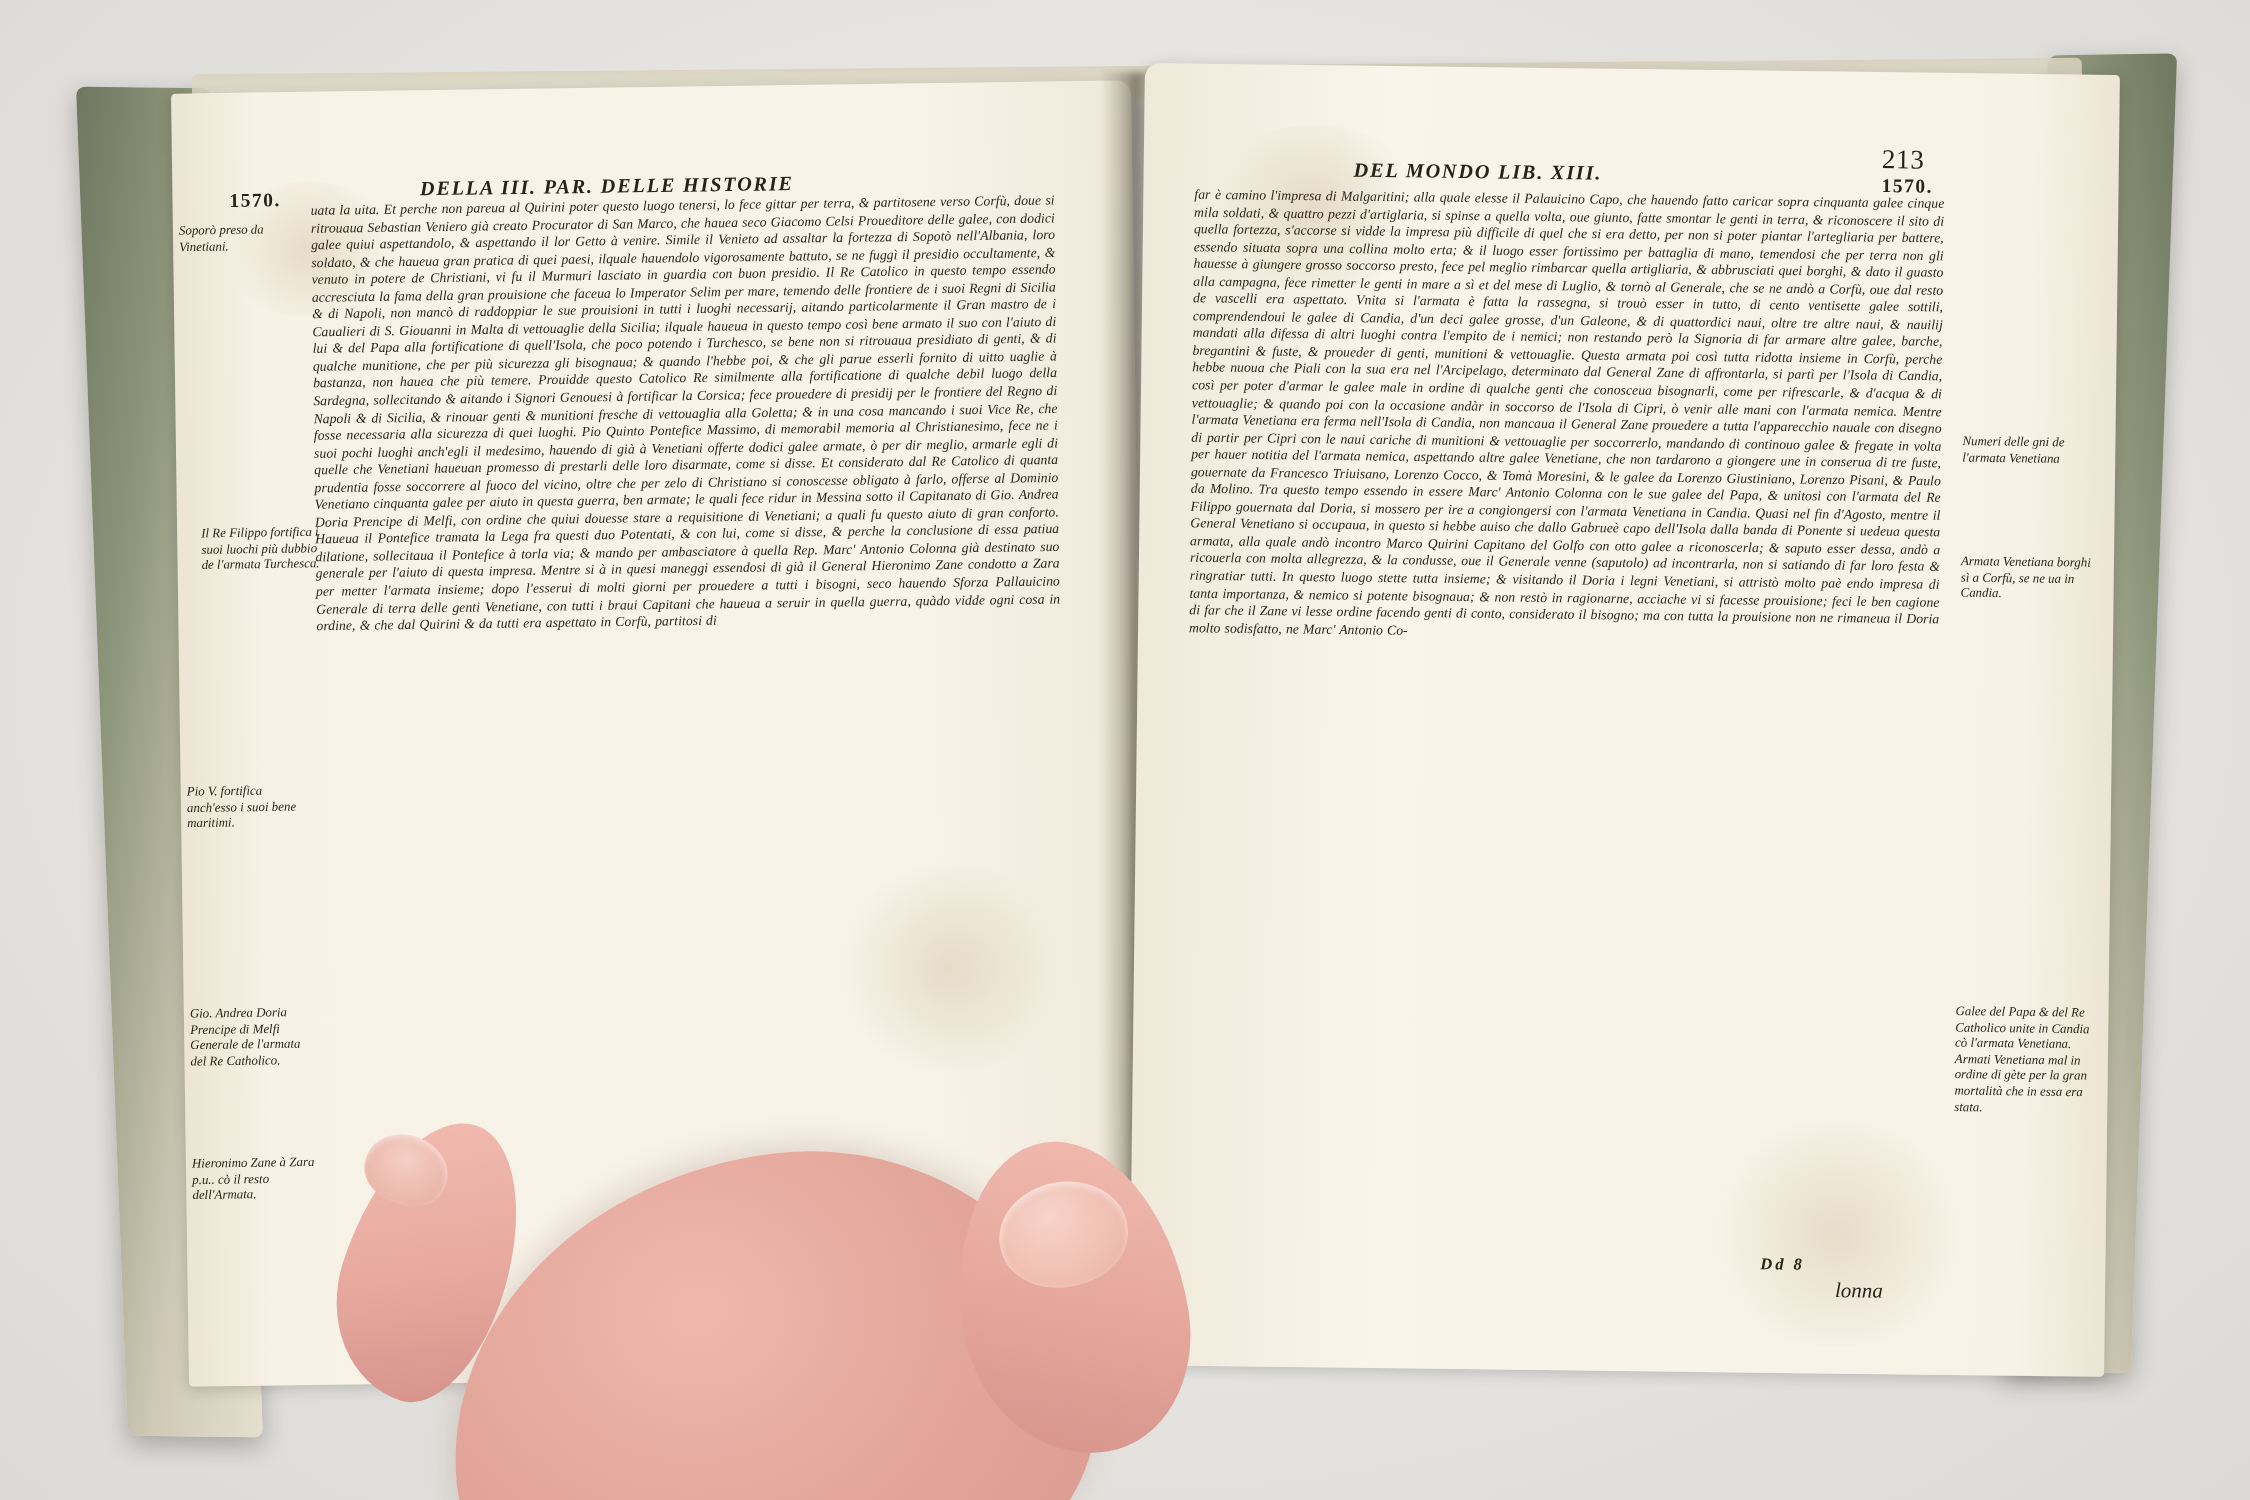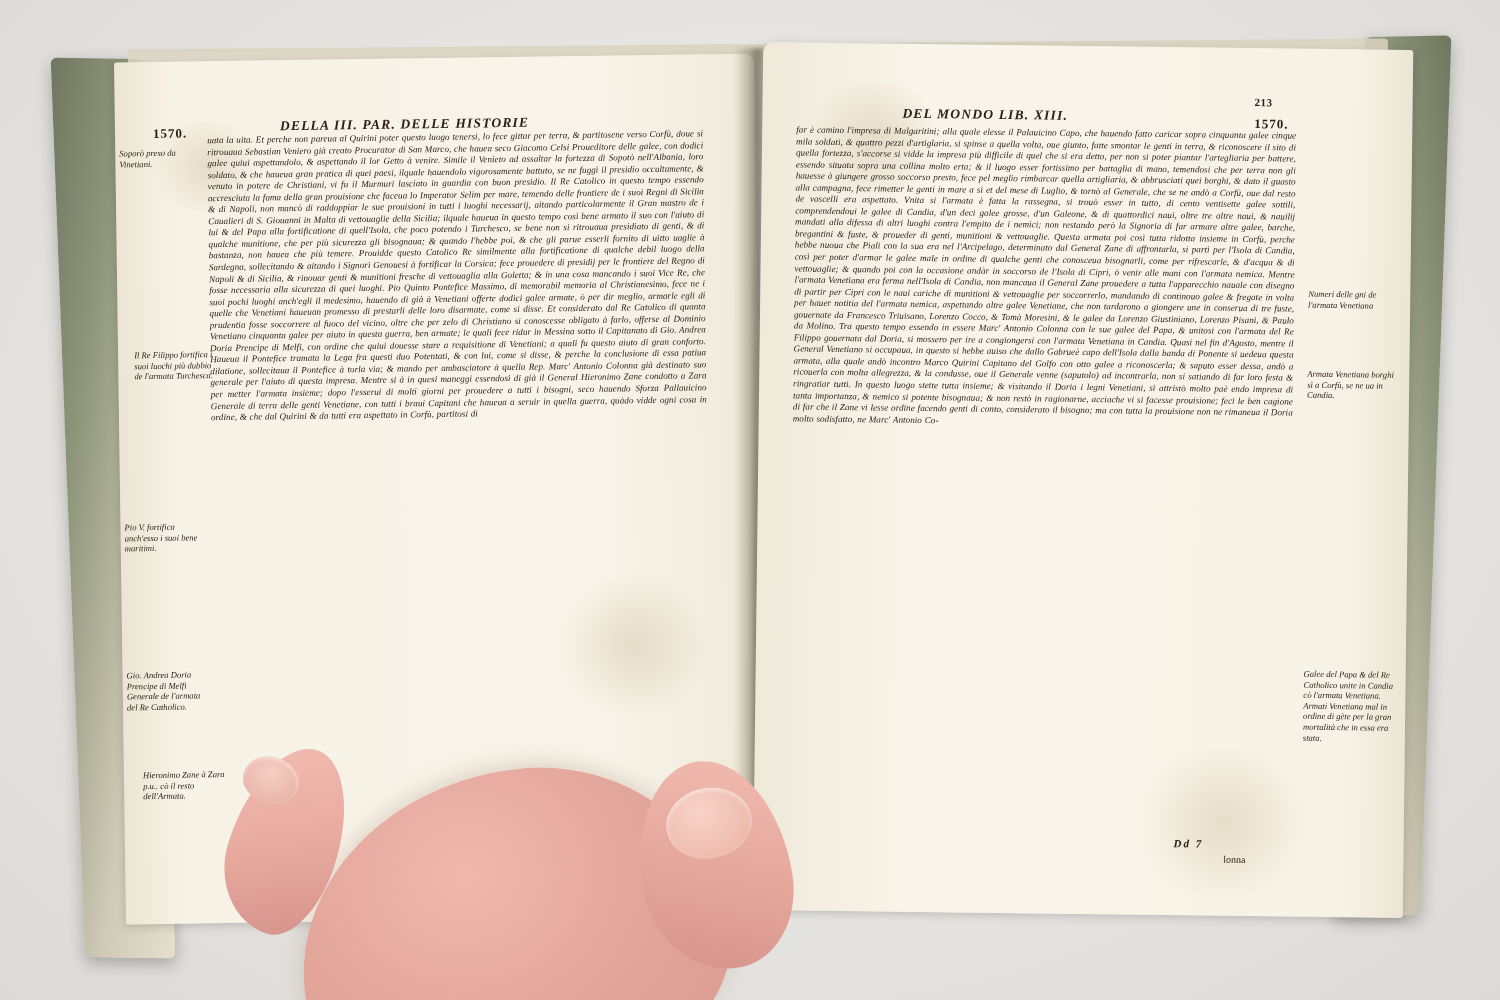--- a/index.html
+++ b/index.html
@@ -107,22 +107,22 @@
     font-family: "Liberation Serif", serif;
   }
   .running-head {
     font-size: 13.5px;
     letter-spacing: 1.2px;
     font-style: italic;
     font-weight: bold;
     white-space: nowrap;
   }
   .folio {
-    font-size: 11px;
-    font-weight: bold;
+    font-size: 18px;
+    font-weight: normal;
     letter-spacing: 0.5px;
   }
   .year {
     font-size: 13px;
     font-weight: bold;
     letter-spacing: 1px;
   }
   .body-text {
     font-size: 9.1px;
     line-height: 11.55px;
@@ -134,38 +134,39 @@
   }
   .marginal {
     position: absolute;
     font-size: 8.6px;
     line-height: 10.6px;
     font-style: italic;
     color: #2b2219;
     text-align: left;
   }
   .catchword {
-    font-size: 10px;
+    font-size: 14px;
+    font-style: italic;
   }
   .signature {
     font-size: 11px;
     font-weight: bold;
     font-style: italic;
     letter-spacing: 2px;
   }
 
   
   #lp-head   { left: 165px; top: 58px; }
   #lp-year   { left: 38px;  top: 64px; }
   #lp-body   { left: 92px;  top: 74px; width: 496px; }
   #lp-marg-1 { left: 4px;   top: 86px;  width: 84px; }
   #lp-marg-2 { left: 16px;   top: 288px; width: 84px; }
   #lp-marg-3 { left: 4px;   top: 460px; width: 84px; }
   #lp-marg-4 { left: 4px;   top: 608px; width: 84px; }
-  #lp-marg-5 { left: 19px;   top: 708px; width: 84px; }
+  #lp-marg-5 { left: 4px;   top: 708px; width: 84px; }
 
   
   #rp-head   { left: 140px; top: 62px; }
   #rp-folio  { left: 492px; top: 48px; }
   #rp-year   { left: 492px; top: 68px; }
   #rp-body   { left: 34px;  top: 82px; width: 500px; }
   #rp-marg-1 { left: 548px; top: 240px; width: 92px; }
   #rp-marg-2 { left: 548px; top: 320px; width: 92px; }
   #rp-marg-3 { left: 548px; top: 620px; width: 92px; }
   #rp-sig    { left: 420px; top: 790px; }
@@ -272,21 +273,21 @@
         <div class="col folio" id="rp-folio">213</div>
 
         <div class="col year" id="rp-year">1570.</div>
 
         <div class="marginal" id="rp-marg-1">Numeri delle gni de l'armata Venetiana</div>
         <div class="marginal" id="rp-marg-2">Armata Venetiana borghi sì a Corfù, se ne ua in Candia.</div>
         <div class="marginal" id="rp-marg-3">Galee del Papa &amp; del Re Catholico unite in Candia cò l'armata Venetiana. Armati Venetiana mal in ordine di gète per la gran mortalità che in essa era stata.</div>
 
         <div class="col body-text" id="rp-body">far è camino l'impresa di Malgaritini; alla quale elesse il Palauicino Capo, che hauendo fatto caricar sopra cinquanta galee cinque mila soldati, &amp; quattro pezzi d'artiglaria, si spinse a quella volta, oue giunto, fatte smontar le genti in terra, &amp; riconoscere il sito di quella fortezza, s'accorse si vidde la impresa più difficile di quel che si era detto, per non si poter piantar l'artegliaria per battere, essendo situata sopra una collina molto erta; &amp; il luogo esser fortissimo per battaglia di mano, temendosi che per terra non gli hauesse à giungere grosso soccorso presto, fece pel meglio rimbarcar quella artigliaria, &amp; abbrusciati quei borghi, &amp; dato il guasto alla campagna, fece rimetter le genti in mare a sì et del mese di Luglio, &amp; tornò al Generale, che se ne andò a Corfù, oue dal resto de vascelli era aspettato. Vnita si l'armata è fatta la rassegna, si trouò esser in tutto, di cento ventisette galee sottili, comprendendoui le galee di Candia, d'un deci galee grosse, d'un Galeone, &amp; di quattordici naui, oltre tre altre naui, &amp; nauilij mandati alla difessa di altri luoghi contra l'empito de i nemici; non restando però la Signoria di far armare altre galee, barche, bregantini &amp; fuste, &amp; proueder di genti, munitioni &amp; vettouaglie. Questa armata poi così tutta ridotta insieme in Corfù, perche hebbe nuoua che Piali con la sua era nel l'Arcipelago, determinato dal General Zane di affrontarla, si partì per l'Isola di Candia, così per poter d'armar le galee male in ordine di qualche genti che conosceua bisognarli, come per rifrescarle, &amp; d'acqua &amp; di vettouaglie; &amp; quando poi con la occasione andàr in soccorso de l'Isola di Cipri, ò venir alle mani con l'armata nemica. Mentre l'armata Venetiana era ferma nell'Isola di Candia, non mancaua il General Zane prouedere a tutta l'apparecchio nauale con disegno di partir per Cipri con le naui cariche di munitioni &amp; vettouaglie per soccorrerlo, mandando di continouo galee &amp; fregate in volta per hauer notitia del l'armata nemica, aspettando altre galee Venetiane, che non tardarono a giongere une in conserua di tre fuste, gouernate da Francesco Triuisano, Lorenzo Cocco, &amp; Tomà Moresini, &amp; le galee da Lorenzo Giustiniano, Lorenzo Pisani, &amp; Paulo da Molino. Tra questo tempo essendo in essere Marc' Antonio Colonna con le sue galee del Papa, &amp; unitosi con l'armata del Re Filippo gouernata dal Doria, si mossero per ire a congiongersi con l'armata Venetiana in Candia. Quasi nel fin d'Agosto, mentre il General Venetiano si occupaua, in questo si hebbe auiso che dallo Gabrueè capo dell'Isola dalla banda di Ponente si uedeua questa armata, alla quale andò incontro Marco Quirini Capitano del Golfo con otto galee a riconoscerla; &amp; saputo esser dessa, andò a ricouerla con molta allegrezza, &amp; la condusse, oue il Generale venne (saputolo) ad incontrarla, non si satiando di far loro festa &amp; ringratiar tutti. In questo luogo stette tutta insieme; &amp; visitando il Doria i legni Venetiani, si attristò molto paè endo impresa di tanta importanza, &amp; nemico si potente bisognaua; &amp; non restò in ragionarne, acciache vi si facesse prouisione; feci le ben cagione di far che il Zane vi lesse ordine facendo genti di conto, considerato il bisogno; ma con tutta la prouisione non ne rimaneua il Doria molto sodisfatto, ne Marc' Antonio Co-</div>
 
-        <div class="col signature" id="rp-sig">Dd 7</div>
+        <div class="col signature" id="rp-sig">Dd 8</div>
 
         <div class="col catchword" id="rp-catch">lonna</div>
       </div>
     </div>
 
   </div>
 
   <div class="hand">
     <div class="palm"></div>
     <div class="finger-index"></div>

